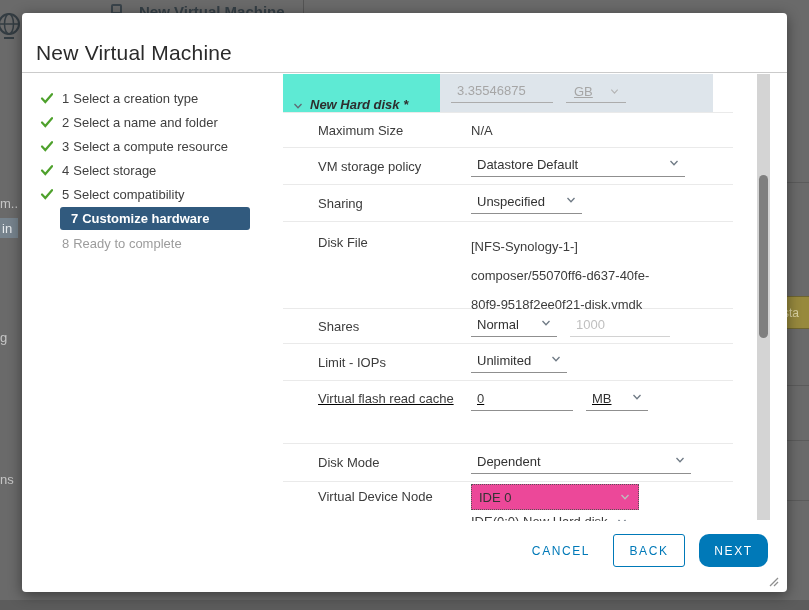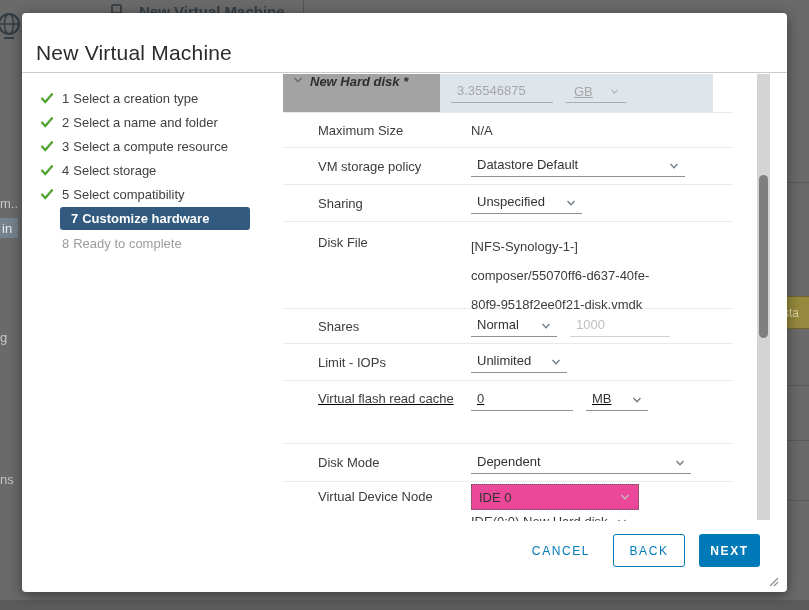--- a/index.html
+++ b/index.html
@@ -45,21 +45,21 @@
   .step.active { padding:0; height:23px; margin:1px 0; }
   .step.active .activebox {
     margin-left:20px; width:190px; height:23px;
     background:#315A7E; border-radius:3px; color:#FFFFFF;
     display:flex; align-items:center; padding-left:11px; font-weight:600;
   }
 
   
   .hwpanel { left:261px; top:61px; width:450px; height:447px; overflow:hidden; font-size:13px; }
   .hw-header { display:flex; height:38px; }
-  .hw-header-left { width:157px; background:#a3a3a3; display:flex; align-items:flex-start; }
+  .hw-header-left { width:157px; background:#5eead4; display:flex; align-items:flex-end; }
   .hw-header-left .chev { margin-left:9px; color:#5F6B74; }
   .hw-header-label { margin-left:6px; font-style:italic; font-weight:700; color:#2E2E2E; }
   .hw-header-band { width:273px; background:#DEE5EB; position:relative; }
   .hdr-input { position:absolute; left:11px; top:7px; width:102px; height:22px;
     border-bottom:1px solid #ACACAC; color:#A6A6A6; padding-left:6px; line-height:20px; }
   .hdr-unit { position:absolute; left:126px; top:7px; width:60px; height:22px;
     border-bottom:1px solid #ACACAC; color:#A6A6A6; display:flex; align-items:center;
     justify-content:space-between; padding:0 6px 0 8px;text-decoration:underline; }
   .hdr-unit .chev { color:#B5B5B5; }
 
@@ -71,21 +71,21 @@
   .r-diskfile .hw-label { padding-top:12px; }
   .r-shares { height:35px; } .r-iops { height:37px; }
   .r-vfrc { height:63px; align-items:flex-start;text-decoration:underline; }
   .r-vfrc .hw-label { padding-top:9px; }
   .r-vfrc .hw-value { padding-top:8px; }
   .r-diskmode { height:38px; } 
   .r-vdn { height:56px; align-items:flex-start; }
   .r-vdn .hw-label { padding-top:6px; }
   .r-vdn .hw-value { flex-direction:column; align-items:flex-start; padding-top:2px; }
 
-  .dd { display:inline-flex; align-items:flex-end; justify-content:space-between;
+  .dd { display:inline-flex; align-items:flex-start; justify-content:space-between;
     border-bottom:1px solid #8F8F8F; padding:2px 5px 4px 6px; color:#323232; }
   .dd .chev { color:#6F7A85; margin-left:6px; }
   .input-line { border-bottom:1px solid #8F8F8F; padding:2px 6px 4px 6px; color:#3C3C3C; }
   .input-line.disabled { color:#BFBFBF; border-color:#D2D2D2; }
   .w-policy { width:214px; } .w-sharing { width:111px;gap:12px; } .w-shares-dd { width:86px; }
   .w-shares-in { width:100px; margin-left:13px; } .w-iops { width:96px; }
   .w-vfrc-in { width:102px; } .w-vfrc-unit { width:62px; margin-left:13px; }
   .w-diskmode { width:220px; }
   .plainval { color:#3C3C3C; }
   .diskfile-lines { padding-top:10px; line-height:29px; color:#3C3C3C; }
@@ -99,22 +99,22 @@
   
   .hw-scroll-track { left:735px; top:61px; width:13px; height:446px; background:#D4D4D4; }
   .hw-scroll-thumb { position:absolute; left:2px; top:101px; width:9px; height:163px; background:#7F7F7F; border-radius:5px; }
 
   
   .btn { font-size:12px; letter-spacing:1.6px; font-weight:500; display:flex;
     align-items:center; justify-content:center; cursor:default; }
   .btn-cancel { left:505px; top:528px; width:68px; height:20px; color:#0079B8; background:none; }
   .btn-back { left:591px; top:521px; width:72px; height:33px; color:#0079B8;
     border:1px solid #0079B8; border-radius:3px; background:#fff; }
-  .btn-next { left:677px; top:521px; width:61px; height:33px; color:#FFFFFF;
-    background:#0079B8; border-radius:3px;font-weight:bold; }
+  .btn-next { left:677px; top:521px; width:69px; height:33px; color:#FFFFFF;
+    background:#0079B8; border-radius:10px; }
   .resize-handle { right:8px; bottom:7px; width:12px; height:12px; }
 
   .chev svg { display:block; }
 </style>
 </head>
 <body>
 
 <div class="abs bd-topstrip">
   <div class="abs bd-checkicon"></div>
   <div class="abs bd-wintitle">New Virtual Machine</div>

